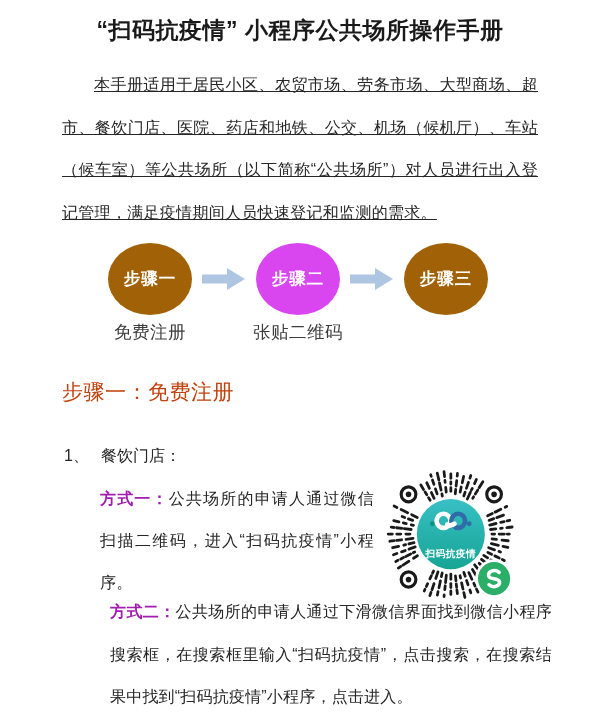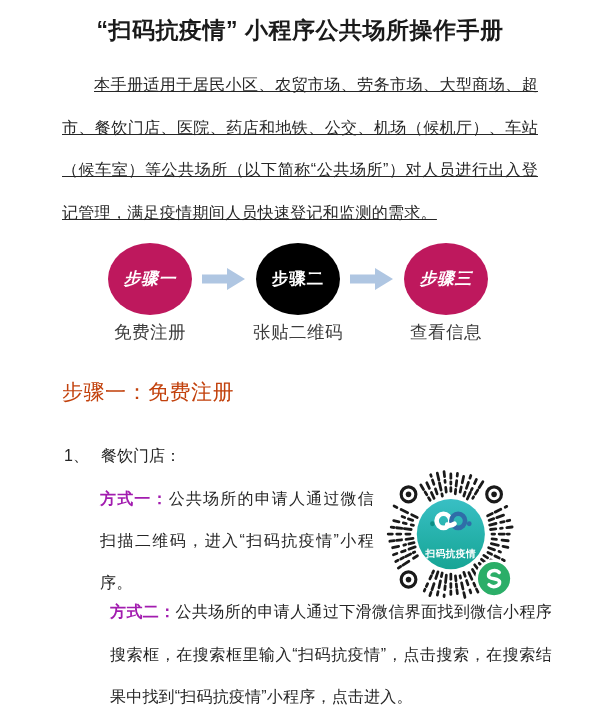--- a/index.html
+++ b/index.html
@@ -16,22 +16,22 @@
     margin:18px 0 0 0;font-size:16px;line-height:42.5px;color:#262626;
     text-align:justify;text-justify:inter-ideograph;text-indent:2em;letter-spacing:.3px;text-decoration:underline;
   }
   .steps{margin-top:9px;padding-left:36px;display:flex;align-items:flex-start;}
   .step{width:104px;text-align:center;}
   .badge{
     width:84px;height:72px;border-radius:50%;margin:0 auto;
     display:flex;align-items:center;justify-content:center;
     color:#fff;font-weight:700;font-size:16.5px;letter-spacing:1px;
   }
-  .badge.blue{background:#be185d;font-style:italic;}
-  .badge.teal{background:#000000;}
+  .badge.blue{background:#a16207;}
+  .badge.teal{background:#d946ef;}
   .slabel{margin-top:5px;font-size:17.5px;color:#3d3d3d;letter-spacing:.5px;line-height:24px;}
   .arrow{width:44px;margin-top:25px;flex:none;}
   h2.heading{
     margin:35px 0 0 0;font-size:21px;line-height:26px;font-weight:400;color:#c2410c;
     letter-spacing:.5px;
   }
   .section{position:relative;margin-top:40px;}
   .item-row{display:flex;font-size:16px;line-height:22px;color:#262626;}
   .item-row .num{width:37px;flex:none;padding-left:2px;}
   p.method{
@@ -67,21 +67,20 @@
       <div class="badge teal">步骤二</div>
       <div class="slabel">张贴二维码</div>
     </div>
     <div class="arrow">
       <svg width="44" height="22" viewBox="0 0 44 22">
           <polygon points="0,6.5 25,6.5 25,0 43,11 25,22 25,15.5 0,15.5" fill="#afc6e2"></polygon>
         </svg>
     </div>
     <div class="step">
       <div class="badge blue">步骤三</div>
-      <div class="slabel">查看信息</div>
     </div>
   </div>
 
   <h2 class="heading">步骤一：免费注册</h2>
 
   <div class="section">
 
     <div class="item-row">
       <span class="num">1、</span>
       <span class="item-title">餐饮门店：</span>

